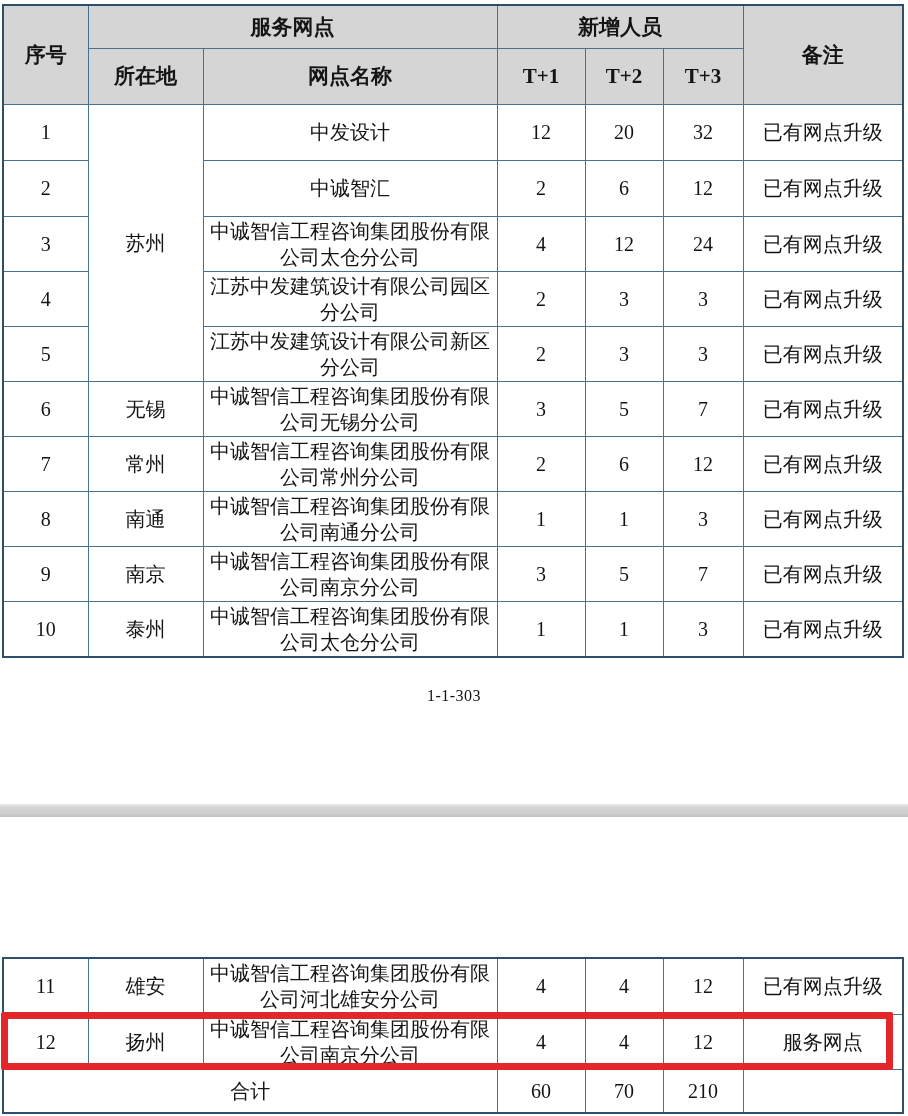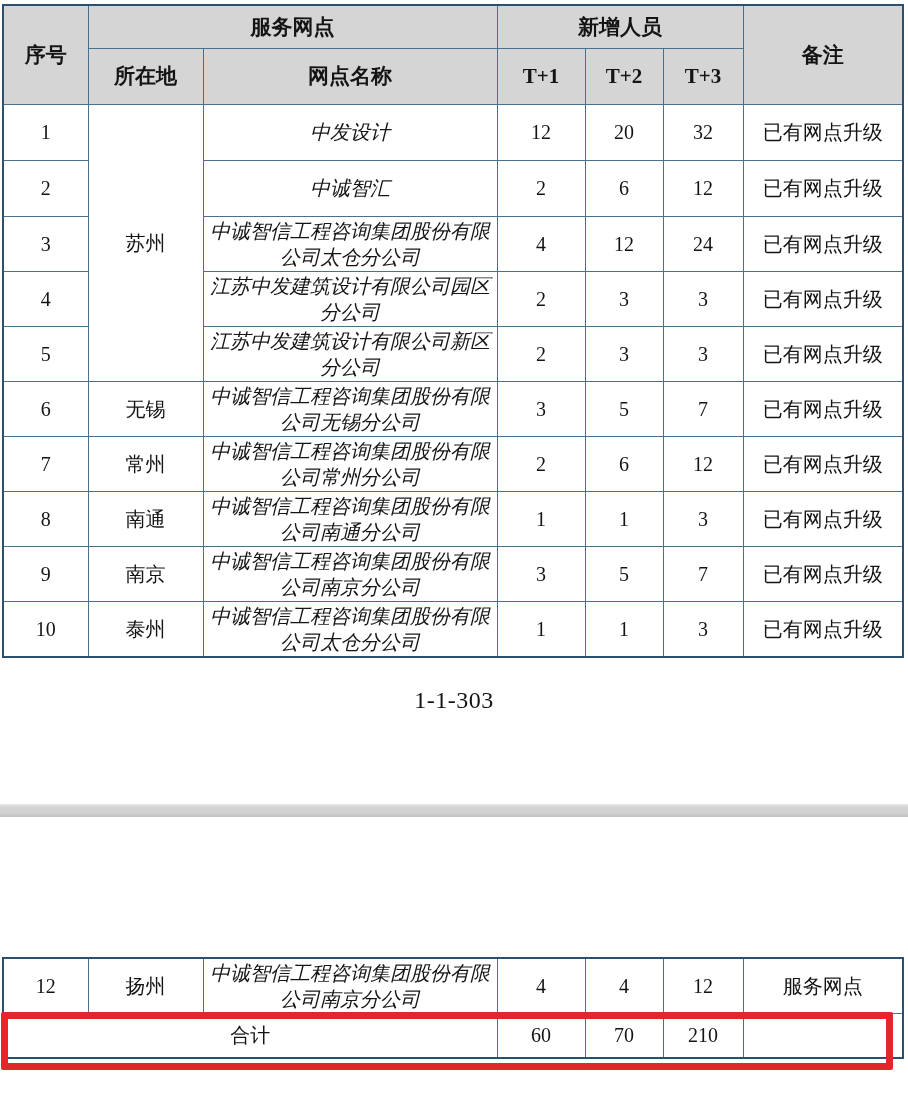--- a/index.html
+++ b/index.html
@@ -28,40 +28,40 @@
     font-size: 20px;
     line-height: 26px;
     font-weight: normal;
     overflow: hidden;
   }
   table.doc-table th {
     background: #d5d5d5;
     font-weight: bold;
     font-size: 21px;
   }
-  td.name-cell { font-size: 21px; line-height: 27px; padding: 1px 6px; font-style: italic; }
+  td.name-cell { font-size: 21px; line-height: 27px; padding: 1px 6px; }
   td.bold { font-weight: bold; font-size: 21px; }
 
   .tbl-top { position: absolute; top: 4px; left: 2px; border-bottom-width: 4px; border-bottom-color: #223f57; }
   .tbl-bottom { position: absolute; top: 957px; left: 2px; border-bottom-width: 3px; border-bottom-color: #223f57; }
 
   tr.r43 { height: 43px; padding-left: 43px; }
   tr.r40 { height: 56px; }
   tr.r55 { height: 55px; }
   tr.r56 { height: 56px; }
   tr.r54 { height: 54px; }
   tr.r44 { height: 44px; padding-left: 48px; }
 
   .page-number {
     position: absolute;
     top: 687px;
     left: 0;
     width: 908px;
     text-align: center;
-    font-size: 24px;
+    font-size: 16px;
     letter-spacing: 0.5px;
   }
 
   .page-separator {
     position: absolute;
     top: 804px;
     left: 0;
     width: 908px;
     height: 13px;
     background: linear-gradient(#e9e9e9 0%, #d4d4d4 25%, #d0d0d0 70%, #c0c0c0 100%);
@@ -205,20 +205,29 @@
     <colgroup>
       <col style="width:85px">
         <col style="width:115px">
         <col style="width:294px">
       <col style="width:88px">
         <col style="width:78px">
         <col style="width:80px">
         <col style="width:160px">
     </colgroup>
     <tbody>
+        <tr class="r56">
+      <td>11</td>
+      <td>雄安</td>
+      <td class="name-cell">中诚智信工程咨询集团股份有限公司河北雄安分公司</td>
+      <td>4</td>
+      <td>4</td>
+      <td>12</td>
+      <td>已有网点升级</td>
+    </tr>
     <tr class="r54">
       <td>12</td>
       <td>扬州</td>
       <td class="name-cell">中诚智信工程咨询集团股份有限公司南京分公司</td>
       <td>4</td>
       <td>4</td>
       <td>12</td>
       <td>服务网点</td>
     </tr>
     <tr class="r44">

